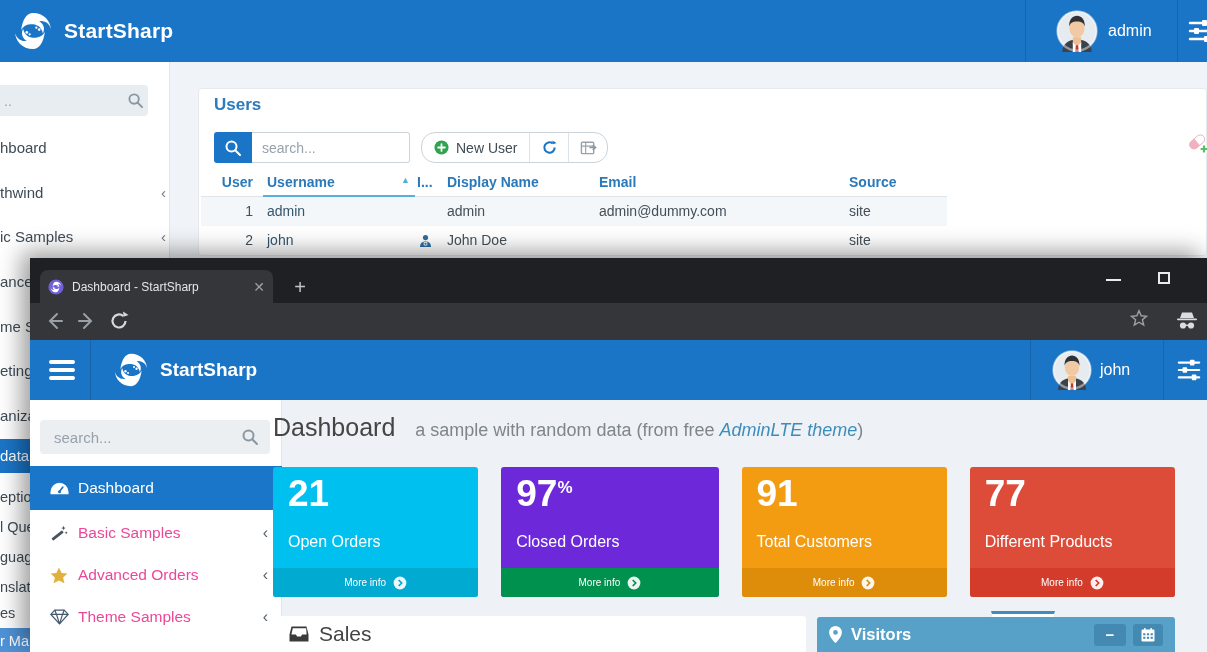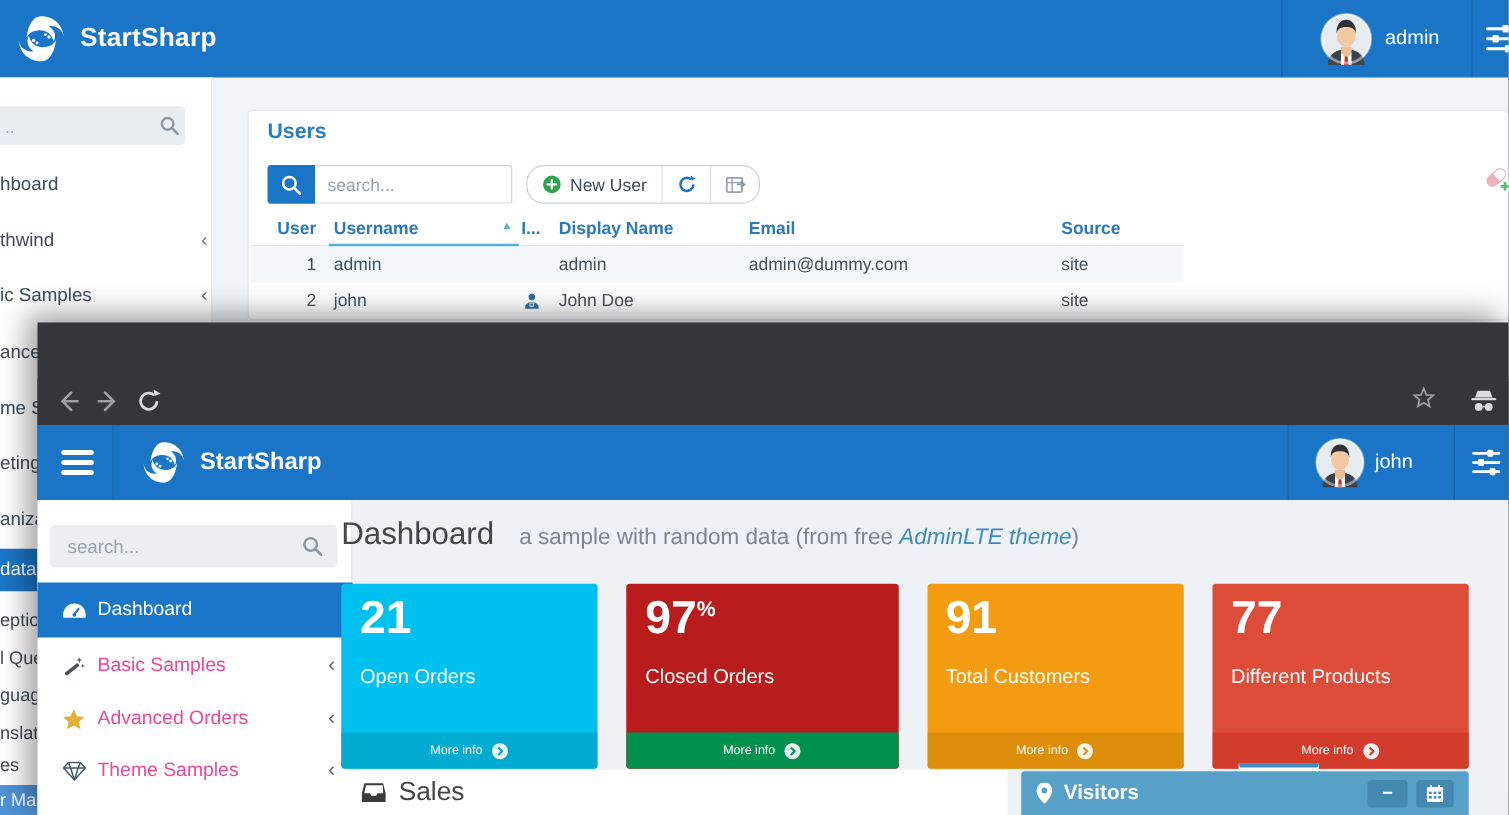--- a/index.html
+++ b/index.html
@@ -106,29 +106,29 @@
   .as-item .chev { position:absolute; right:14px; font-size:16px; color:#55636e; }
   .as-item.active { background:#1a76c8; height:44px; }
   .as-item.active .lbl { color:#fff; }
 
   .page-titlebar { position:absolute; left:273px; top:155px; width:880px; height:36px; display:flex;
                    align-items:baseline; }
   .page-title { font-size:25px; color:#454545; }
   .page-sub { font-size:18px; color:#7e868c; margin-left:20px; }
   .page-sub .lnk { color:#3c8dbc; font-style:italic; }
 
-  .cards { position:absolute; left:273px; top:209px; width:902px; height:148px; display:flex; gap:23px;border-radius:30px; }
+  .cards { position:absolute; left:273px; top:209px; width:902px; height:130px; display:flex; gap:23px;border-radius:30px; }
   .sbox { position:relative; flex:1; border-radius:3px; color:#fff; overflow:hidden; }
   .sbox .num { position:absolute; left:15px; top:6px; font-size:37px; font-weight:bold; }
   .sbox .num sup { font-size:17px; }
   .sbox .lbl { position:absolute; left:15px; top:66px; font-size:16px; }
   .sbox .foot { position:absolute; left:0; bottom:0; width:100%; height:29px; display:flex; align-items:center;
                 justify-content:center; gap:7px; font-size:10px; }
   .c-cyan   { background:#00c0ef; } .c-cyan .foot   { background:#00aad0; }
-  .c-green  { background:#b91c1c;padding-left:12px; } .c-green .foot  { background:#00914f; }
+  .c-green  { background:#6d28d9;padding-left:12px; } .c-green .foot  { background:#00914f; }
   .c-orange { background:#f39c12; } .c-orange .foot { background:#dd8d0a; }
   .c-red    { background:#dd4b39; } .c-red .foot    { background:#d33c2a; }
   .mi-ic { width:14px; height:14px; }
 
   .sales-card { position:absolute; left:273px; top:358px; width:533px; height:36px; background:#fff;
                 border-radius:3px 3px 0 0; }
   .sales-head { position:absolute; left:16px; top:6px; display:flex; align-items:center; gap:10px; }
   .sales-title { font-size:21px; color:#444; }
   .tab-donut { position:absolute; left:652px; top:0; width:66px; height:36px; line-height:36px;
                text-align:center; font-size:15px; color:#444; }
@@ -292,20 +292,35 @@
     <g transform="rotate(-40 11 10)">
       <rect x="2" y="6.5" width="17" height="8.6" rx="4.3" fill="#fff" stroke="#dcaab6" stroke-width="0.8"></rect>
       <path d="M6.3 6.5 h4.2 v8.6 h-4.2 a4.3 4.3 0 0 1 0-8.6 z" fill="#f2b1bf"></path>
     </g>
     <circle cx="18" cy="18" r="4.6" fill="#fff"></circle>
     <path d="M18 14.6 v6.8 M14.6 18 h6.8" stroke="#53c06a" stroke-width="2.2"></path>
   </svg>
 
   <div class="fgw">
 
+    <div class="fg-titlebar">
+      <div class="fg-tab">
+        <svg class="fg-tab-favicon" viewBox="0 0 40 40">
+          <circle cx="20" cy="20" r="19" fill="#6f5fd8"></circle>
+          <g style="color:#fff" transform="translate(6,6) scale(0.7)">
+              <use href="#swirl"></use>
+            </g>
+        </svg>
+        <span class="fg-tab-title">Dashboard - StartSharp</span>
+        <span class="fg-tab-close">✕</span>
+      </div>
+      <div class="fg-newtab">+</div>
+      <div class="win-min"></div>
+      <div class="win-max"></div>
+    </div>
 
     <div class="fg-toolbar">
       <svg class="nav-ic" style="left:13px" viewBox="0 0 22 22">
         <path d="M14 4 L7 11 L14 18 M7 11 H19" fill="none" stroke="#9aa0a6" stroke-width="2" stroke-linecap="round"></path>
       </svg>
       <svg class="nav-ic" style="left:46px" viewBox="0 0 22 22">
         <path d="M8 4 L15 11 L8 18 M15 11 H3" fill="none" stroke="#9aa0a6" stroke-width="2" stroke-linecap="round"></path>
       </svg>
       <svg class="nav-ic" style="left:78px" viewBox="0 0 22 22">
         <path d="M17.5 11a6.5 6.5 0 1 1-2.2-4.9" fill="none" stroke="#d6d9dd" stroke-width="2.2"></path>

